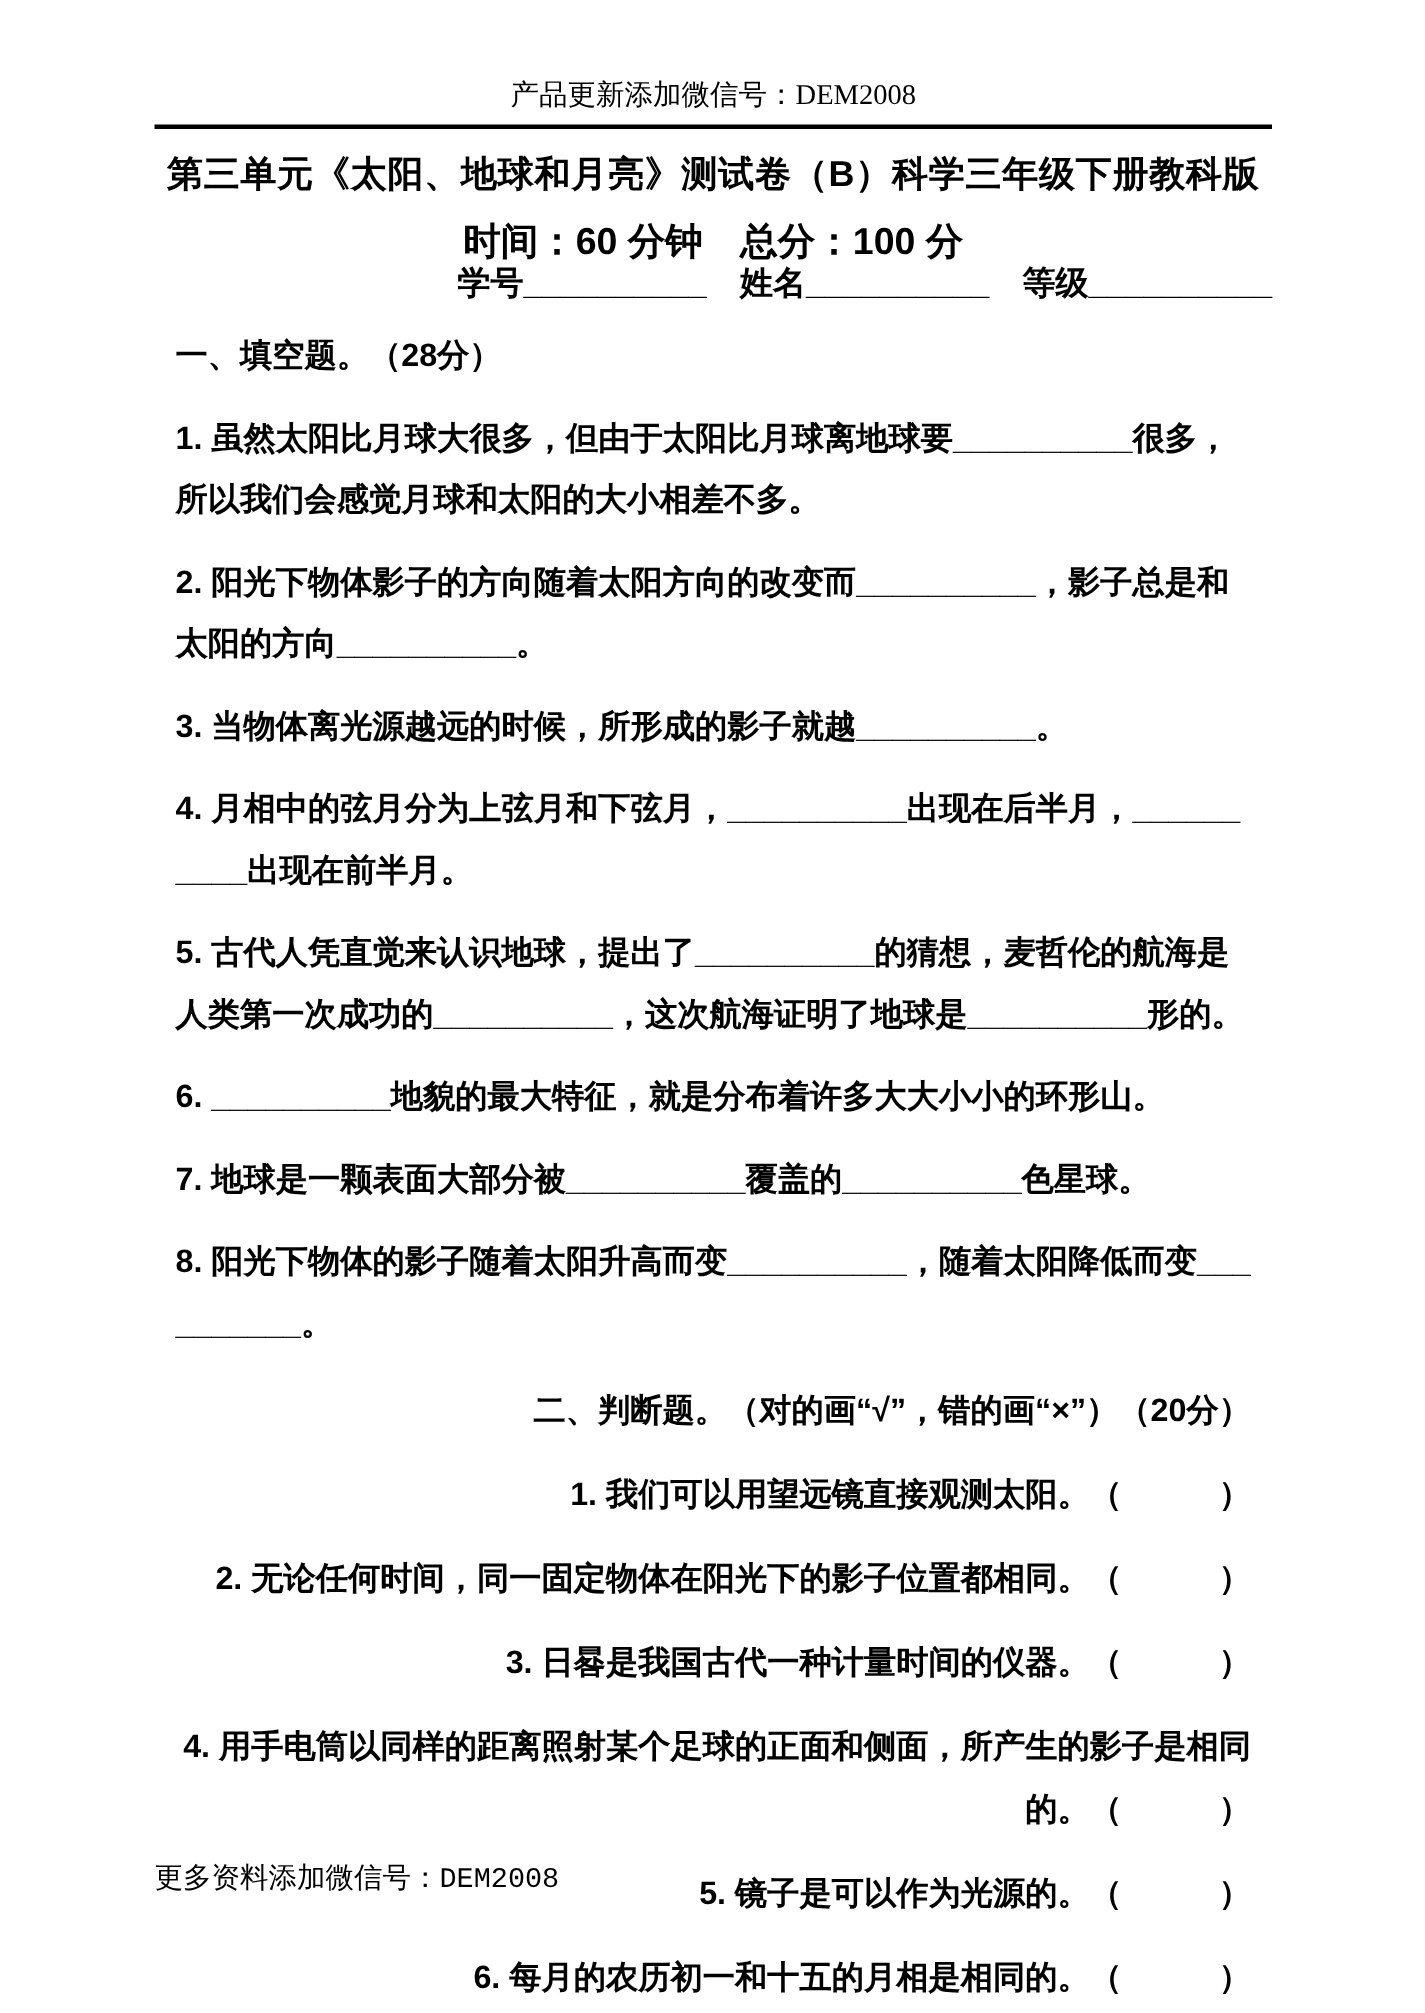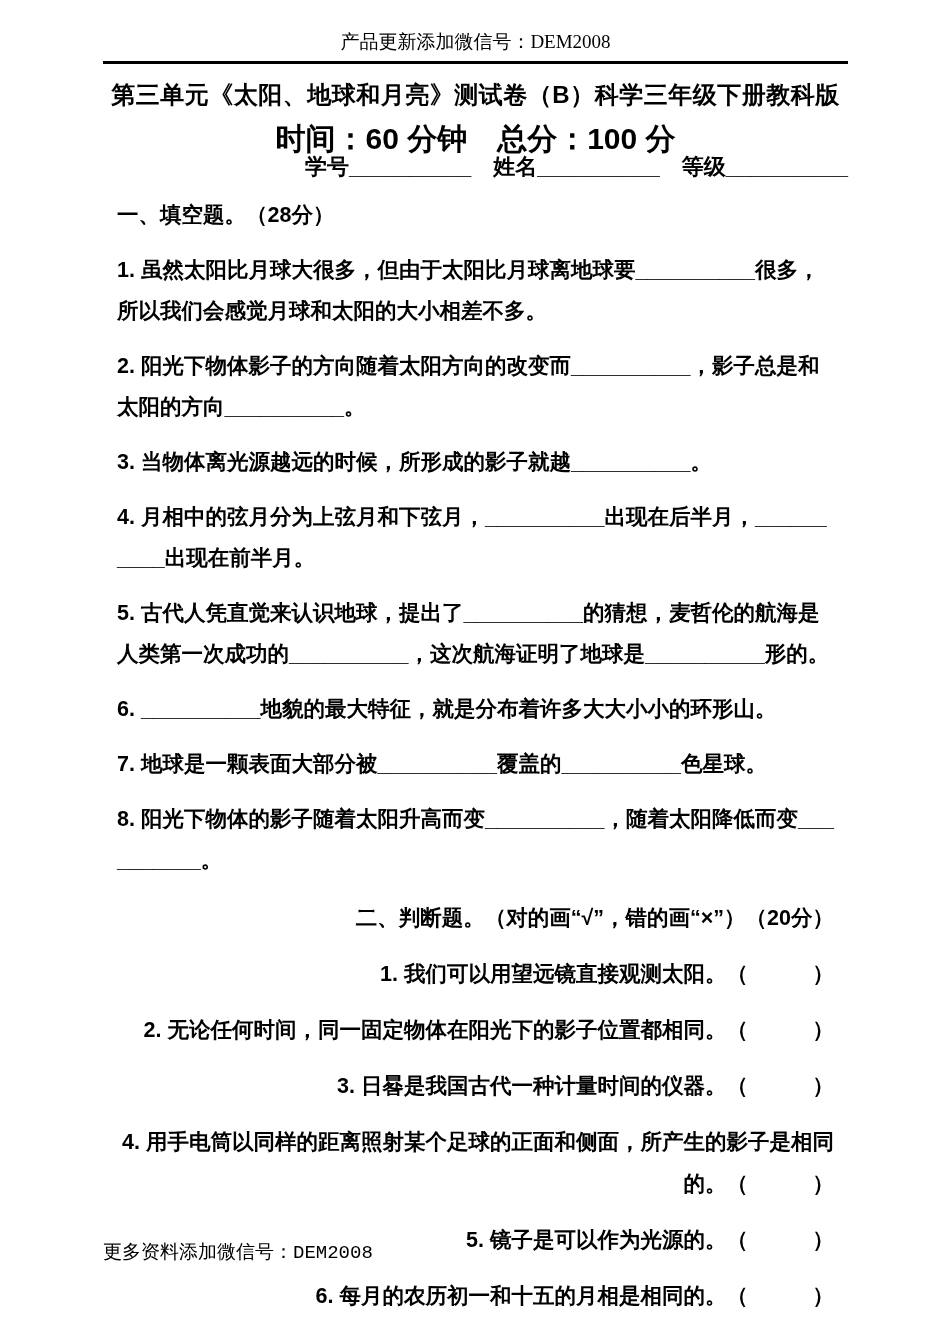--- a/index.html
+++ b/index.html
@@ -9,21 +9,21 @@
     height: 1342px;
     background: #ffffff;
     color: #000000;
     overflow: hidden;
     font-family: "Liberation Sans", sans-serif;
   }
   .inner {
     padding: 0 102px 0 103px; 
   }
   .header-note {
-    padding-top: 30px;
+    padding-top: 52px;
     text-align: center;
     font-family: "Liberation Serif", serif;
     font-size: 19px;
     line-height: 23px;
     font-weight: 400;
   }
   .rule {
     margin-top: 8px;
     height: 0;
     border-top: 3px solid #000000;
@@ -32,21 +32,21 @@
     margin-top: 16px;
     text-align: center;
     font-size: 24px;
     line-height: 30px;
     font-weight: 700;
     letter-spacing: 0.5px;
   }
   .meta {
     margin-top: 15px;
     text-align: center;
-    font-size: 30px;
+    font-size: 25px;
     line-height: 28px;
     font-weight: 700;
   }
   .student-info {
     margin-top: 0;
     text-align: right;
     font-size: 22px;
     line-height: 28px;
     font-weight: 700;
   }

